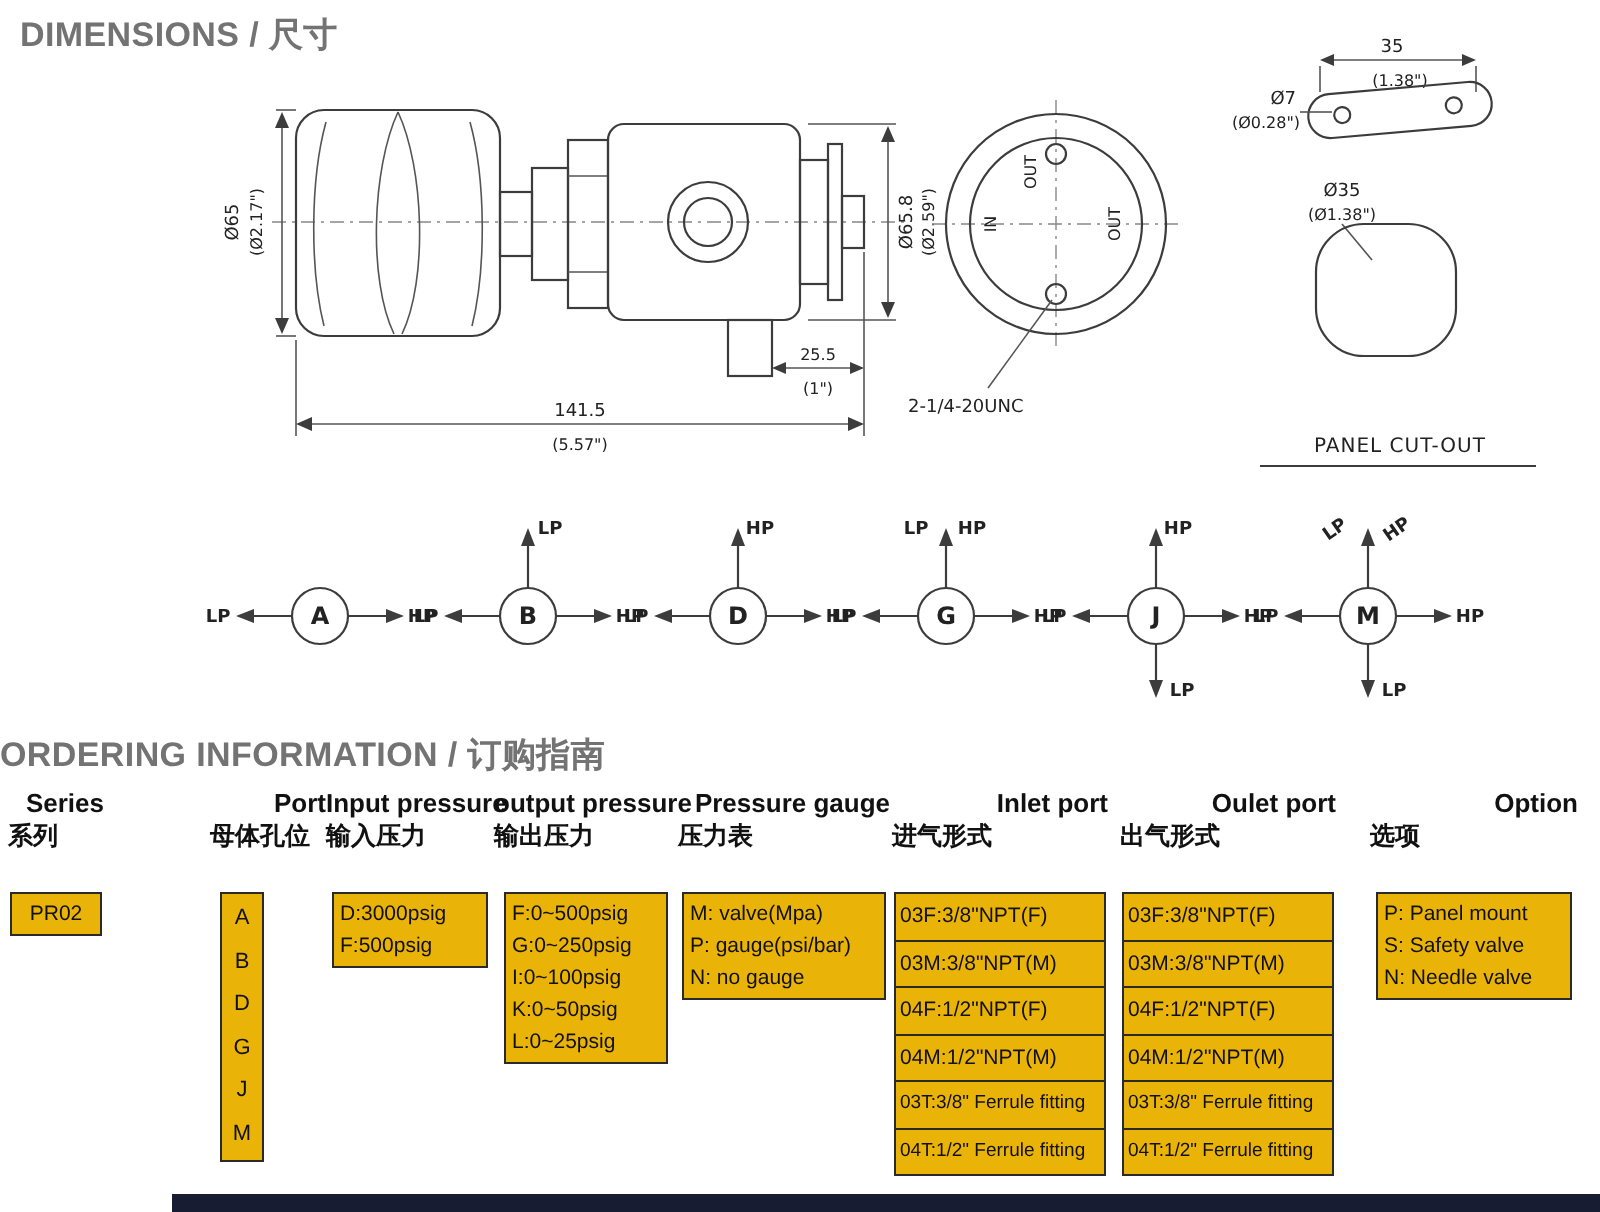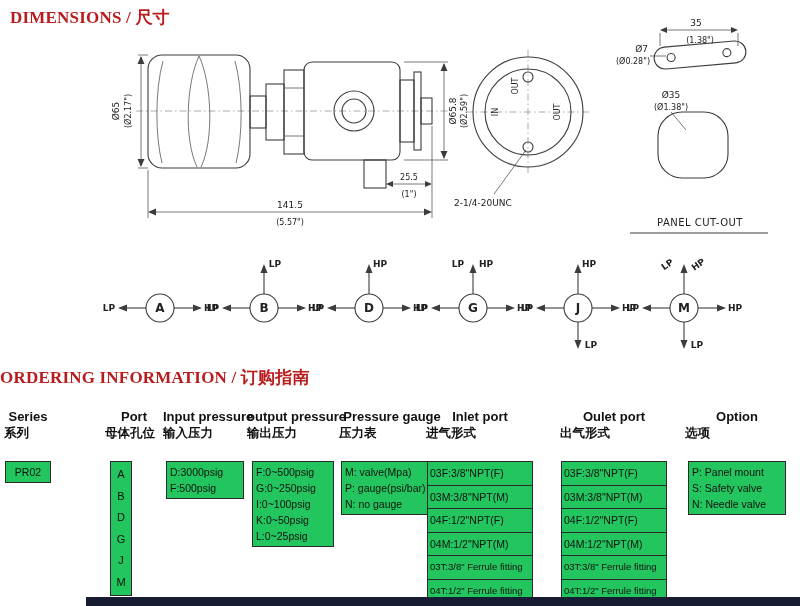--- a/index.html
+++ b/index.html
@@ -1,34 +1,34 @@
 <!DOCTYPE html>
 <html><head>
 <meta charset="utf-8">
 <style>
   html,body{margin:0;padding:0;background:#dcdcdc;}
   .page{position:relative;width:800px;height:606px;background:#ffffff;overflow:hidden;
         font-family:"Liberation Sans","DejaVu Sans",sans-serif;color:#111;}
-  .heading{position:absolute;color:#b91c1c;font-weight:bold;font-size:17px;letter-spacing:.2px;white-space:nowrap;font-family:Liberation Serif, serif;}
+  .heading{position:absolute;color:#737373;font-weight:bold;font-size:17px;letter-spacing:.2px;white-space:nowrap;}
   svg{position:absolute;}
   svg text{font-family:"DejaVu Sans","Liberation Sans",sans-serif;fill:#222;}
   .ln{stroke:#3c3c3c;stroke-width:1.1;fill:none;}
   .thin{stroke:#555;stroke-width:0.8;fill:none;}
   .dash{stroke:#888;stroke-width:0.7;fill:none;stroke-dasharray:7 3 1.5 3;}
   .fillh{fill:#3c3c3c;stroke:none;}
   .dim{font-size:9px;}
   .dims{font-size:8px;}
   .pletter{font-size:12px;font-weight:bold;}
   .plabel{font-size:9px;font-weight:bold;}
   .caption{font-size:10px;letter-spacing:.5px;}
   
   .ocol{position:absolute;top:394px;}
-  .ocol-title{font-size:13px;font-weight:bold;text-align:center;line-height:16px;white-space:nowrap;margin-top:15px;}
+  .ocol-title{font-size:13px;font-weight:bold;text-align:right;line-height:16px;white-space:nowrap;}
   .ocol-sub{font-size:12.5px;font-weight:bold;text-align:left;line-height:16px;white-space:nowrap;}
-  .obox{margin:20px auto 0;border:1px solid #2a2a2a;padding:2px 3px;background:#22c55e;}
+  .obox{margin:20px auto 0;border:1px solid #2a2a2a;padding:2px 3px;background:#eab308;}
   .oitem{font-size:10.5px;line-height:16px;white-space:nowrap;color:#111;}
   .obox.center .oitem{text-align:center;}
   .port-box{padding:2px 0;}
   .port-box .oitem{line-height:21.5px;text-align:center;font-size:11px;}
   .obox.cells{padding:0;}
   .obox.cells .oitem{padding:3px 2px;border-bottom:1px solid #2a2a2a;line-height:16.5px;}
   .obox.cells .oitem:last-child{border-bottom:none;}
   .obox.cells .oitem.small{font-size:9.5px;}
   .bottom-bar{position:absolute;left:86px;top:597px;width:714px;height:9px;background:#171c33;}
 </style>
@@ -271,21 +271,21 @@
   <div class="ocol" style="left:339px;width:106px">
     <div class="ocol-title">Pressure gauge</div>
     <div class="ocol-sub">压力表</div>
     <div class="obox" style="width:94px">
       <div class="oitem">M: valve(Mpa)</div>
       <div class="oitem">P: gauge(psi/bar)</div>
       <div class="oitem">N: no gauge</div>
     </div>
   </div>
 
-  <div class="ocol" style="left:426px;width:108px">
+  <div class="ocol" style="left:446px;width:108px">
     <div class="ocol-title">Inlet port</div>
     <div class="ocol-sub">进气形式</div>
     <div class="obox cells" style="width:104px">
       <div class="oitem">03F:3/8"NPT(F)</div>
       <div class="oitem">03M:3/8"NPT(M)</div>
       <div class="oitem">04F:1/2"NPT(F)</div>
       <div class="oitem">04M:1/2"NPT(M)</div>
       <div class="oitem small">03T:3/8" Ferrule fitting</div>
       <div class="oitem small">04T:1/2" Ferrule fitting</div>
     </div>

